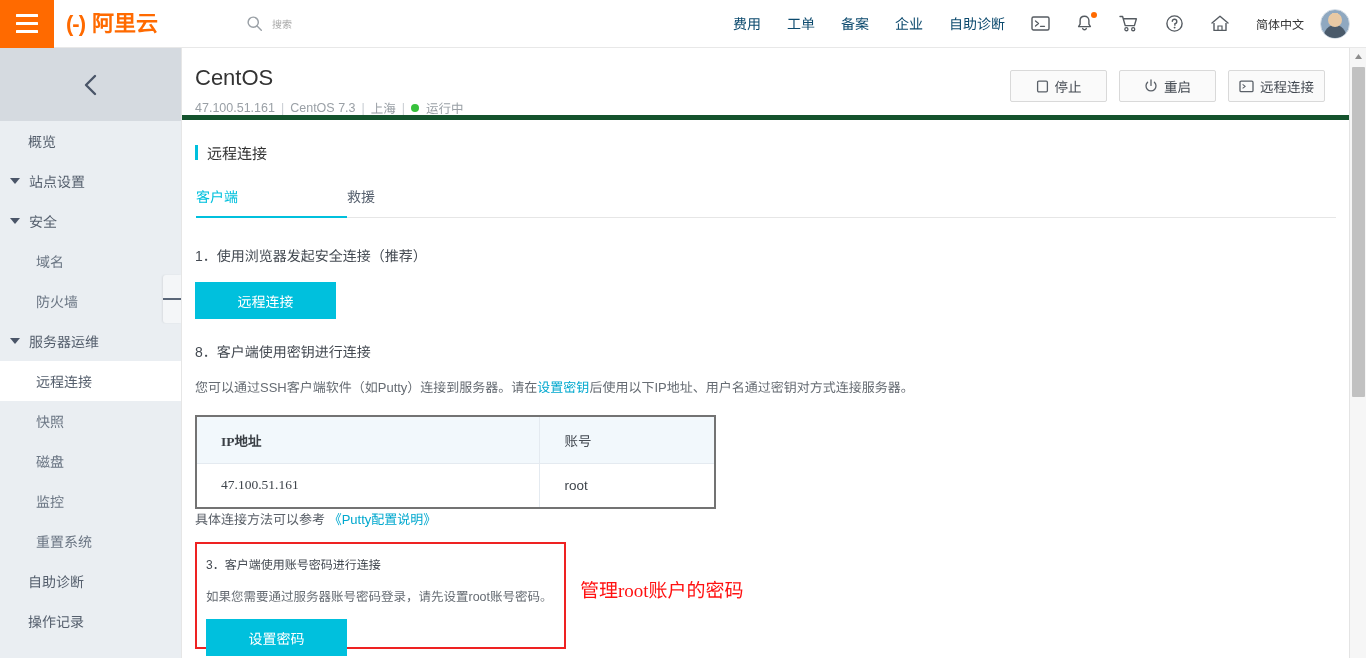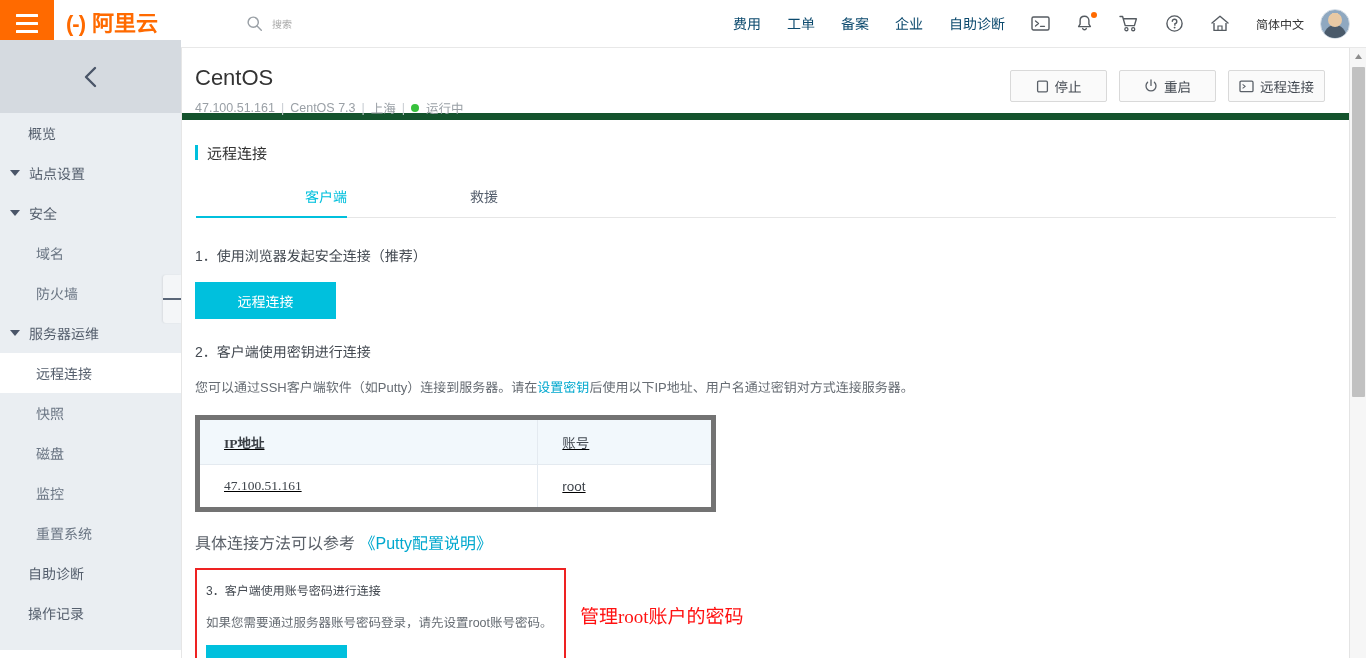--- a/index.html
+++ b/index.html
@@ -81,21 +81,21 @@
   }
   .avatar::before {
     content: ""; position: absolute; left: 50%; top: 14%;
     transform: translateX(-50%);
     width: 14px; height: 14px; border-radius: 50%;
     background: #e8c9a4; z-index: 2;
   }
 
   
   .sidebar {
-    position: absolute; top: 40px; left: 0;
+    position: absolute; top: 48px; left: 0;
     width: 181px; height: 610px;
     background: #eaeef2;
   }
   .sidebar-head {
     height: 73px; background: #d5dae0;
     display: flex; align-items: center; justify-content: center;
     cursor: pointer;
   }
   .back-chevron { display: block; }
   .nav-list { list-style: none; }
@@ -131,21 +131,21 @@
 
   
   .main {
     position: absolute; top: 48px; left: 181px;
     width: 1171px; height: 610px;
     background: #ffffff;
     border-left: 1px solid #e6e6e6;
   }
   .page-head {
     padding: 18px 0 0 13px; height: 72px;
-    border-bottom: 7px solid #14532d;
+    border-bottom: 5px solid #14532d;
     position: relative;
   }
   .page-title {
     font-size: 22px; color: #333333; line-height: 1.1; font-weight: normal;
   }
   .page-sub {
     margin-top: 8px; font-size: 12.5px; color: #9aa0a6;
     display: flex; align-items: center; gap: 6px;
   }
   .sep { color: #c9ced3; }
@@ -171,21 +171,21 @@
     display: flex; align-items: center; gap: 9px;
     font-size: 15px; color: #333333; margin-bottom: 23px;
   }
   .section-bar { width: 3px; height: 15px; background: #00c0dd; display: block; }
 
   .tabs {
     display: flex; border-bottom: 1px solid #e6e6e6;
     width: 1140px; margin-left: 1px;
   }
   .tab {
-    width: 151px; text-align: right; font-size: 14px;
+    width: 151px; text-align: left; font-size: 14px;
     color: #555f6d; padding-bottom: 11px; cursor: pointer;
     position: relative;
   }
   .tab.active { color: #00c0dd; }
   .tab.active::after {
     content: ""; position: absolute; left: 0; bottom: -1px;
     width: 151px; height: 2px; background: #00c0dd;
   }
 
   .step { font-size: 14px; color: #444a52; }
@@ -197,21 +197,21 @@
     font-family: "Liberation Sans", sans-serif;
   }
   .step2 { margin-top: 22px; }
   .desc {
     font-size: 13px; color: #666c73; margin-top: 16px;
   }
   .link { color: #00a8ce; cursor: pointer; }
 
   .ip-table {
     border-collapse: collapse; margin-top: 19px;
-    width: 521px; border: 5px solid #737373; text-decoration: underline;
+    width: 521px; border: 2px solid #737373;
   }
   .ip-table th {
     background: #f2f8fc; height: 47px; text-align: left;
     padding-left: 24px; font-size: 13.5px; color: #3a3f45;
     font-family: "Liberation Serif", "DejaVu Serif", serif;
     font-weight: bold;
     border-right: 1px solid #e4eaf0;
     border-bottom: 1px solid #e4eaf0;
   }
   .ip-table th:last-child {
@@ -222,21 +222,21 @@
   .ip-table td {
     height: 45px; padding-left: 24px; font-size: 13.5px;
     color: #3f454c; background: #ffffff;
     border-right: 1px solid #e4eaf0;
   }
   .ip-table td:first-child {
     font-family: "Liberation Serif", "DejaVu Serif", serif;
   }
   .ip-table td:last-child { border-right: none; }
 
-  .putty-line { margin-top: 18px; font-size: 16px; color: #5a6068; }
+  .putty-line { font-size: 13px; color: #5a6068; }
 
   .step3-box {
     margin-top: 14px; width: 371px; height: 107px;
     border: 2px solid #ee2222; padding: 11px 0 0 9px;
     position: relative;
   }
   .step3-title { font-size: 12px; color: #444a52; }
   .step3-desc { font-size: 12.5px; color: #666c73; margin-top: 14px; }
   .cyan-btn.small { width: 141px; height: 37px; margin-top: 14px; }
   .annotation {
@@ -448,21 +448,21 @@
         <span>客户端</span>
       </div>
       <div class="tab">
         <span>救援</span>
       </div>
     </div>
 
     <div class="step step1">1．使用浏览器发起安全连接（推荐）</div>
     <button class="cyan-btn">远程连接</button>
 
-    <div class="step step2">2．客户端使用密钥进行连接</div>
+    <div class="step step2">8．客户端使用密钥进行连接</div>
 
     <div class="desc">
       <span>您可以通过SSH客户端软件（如Putty）连接到服务器。请在</span><span class="link">设置密钥</span><span>后使用以下IP地址、用户名通过密钥对方式连接服务器。</span>
     </div>
 
     <table class="ip-table">
       <thead>
         <tr>
           <th>IP地址</th>
           <th>账号</th>

